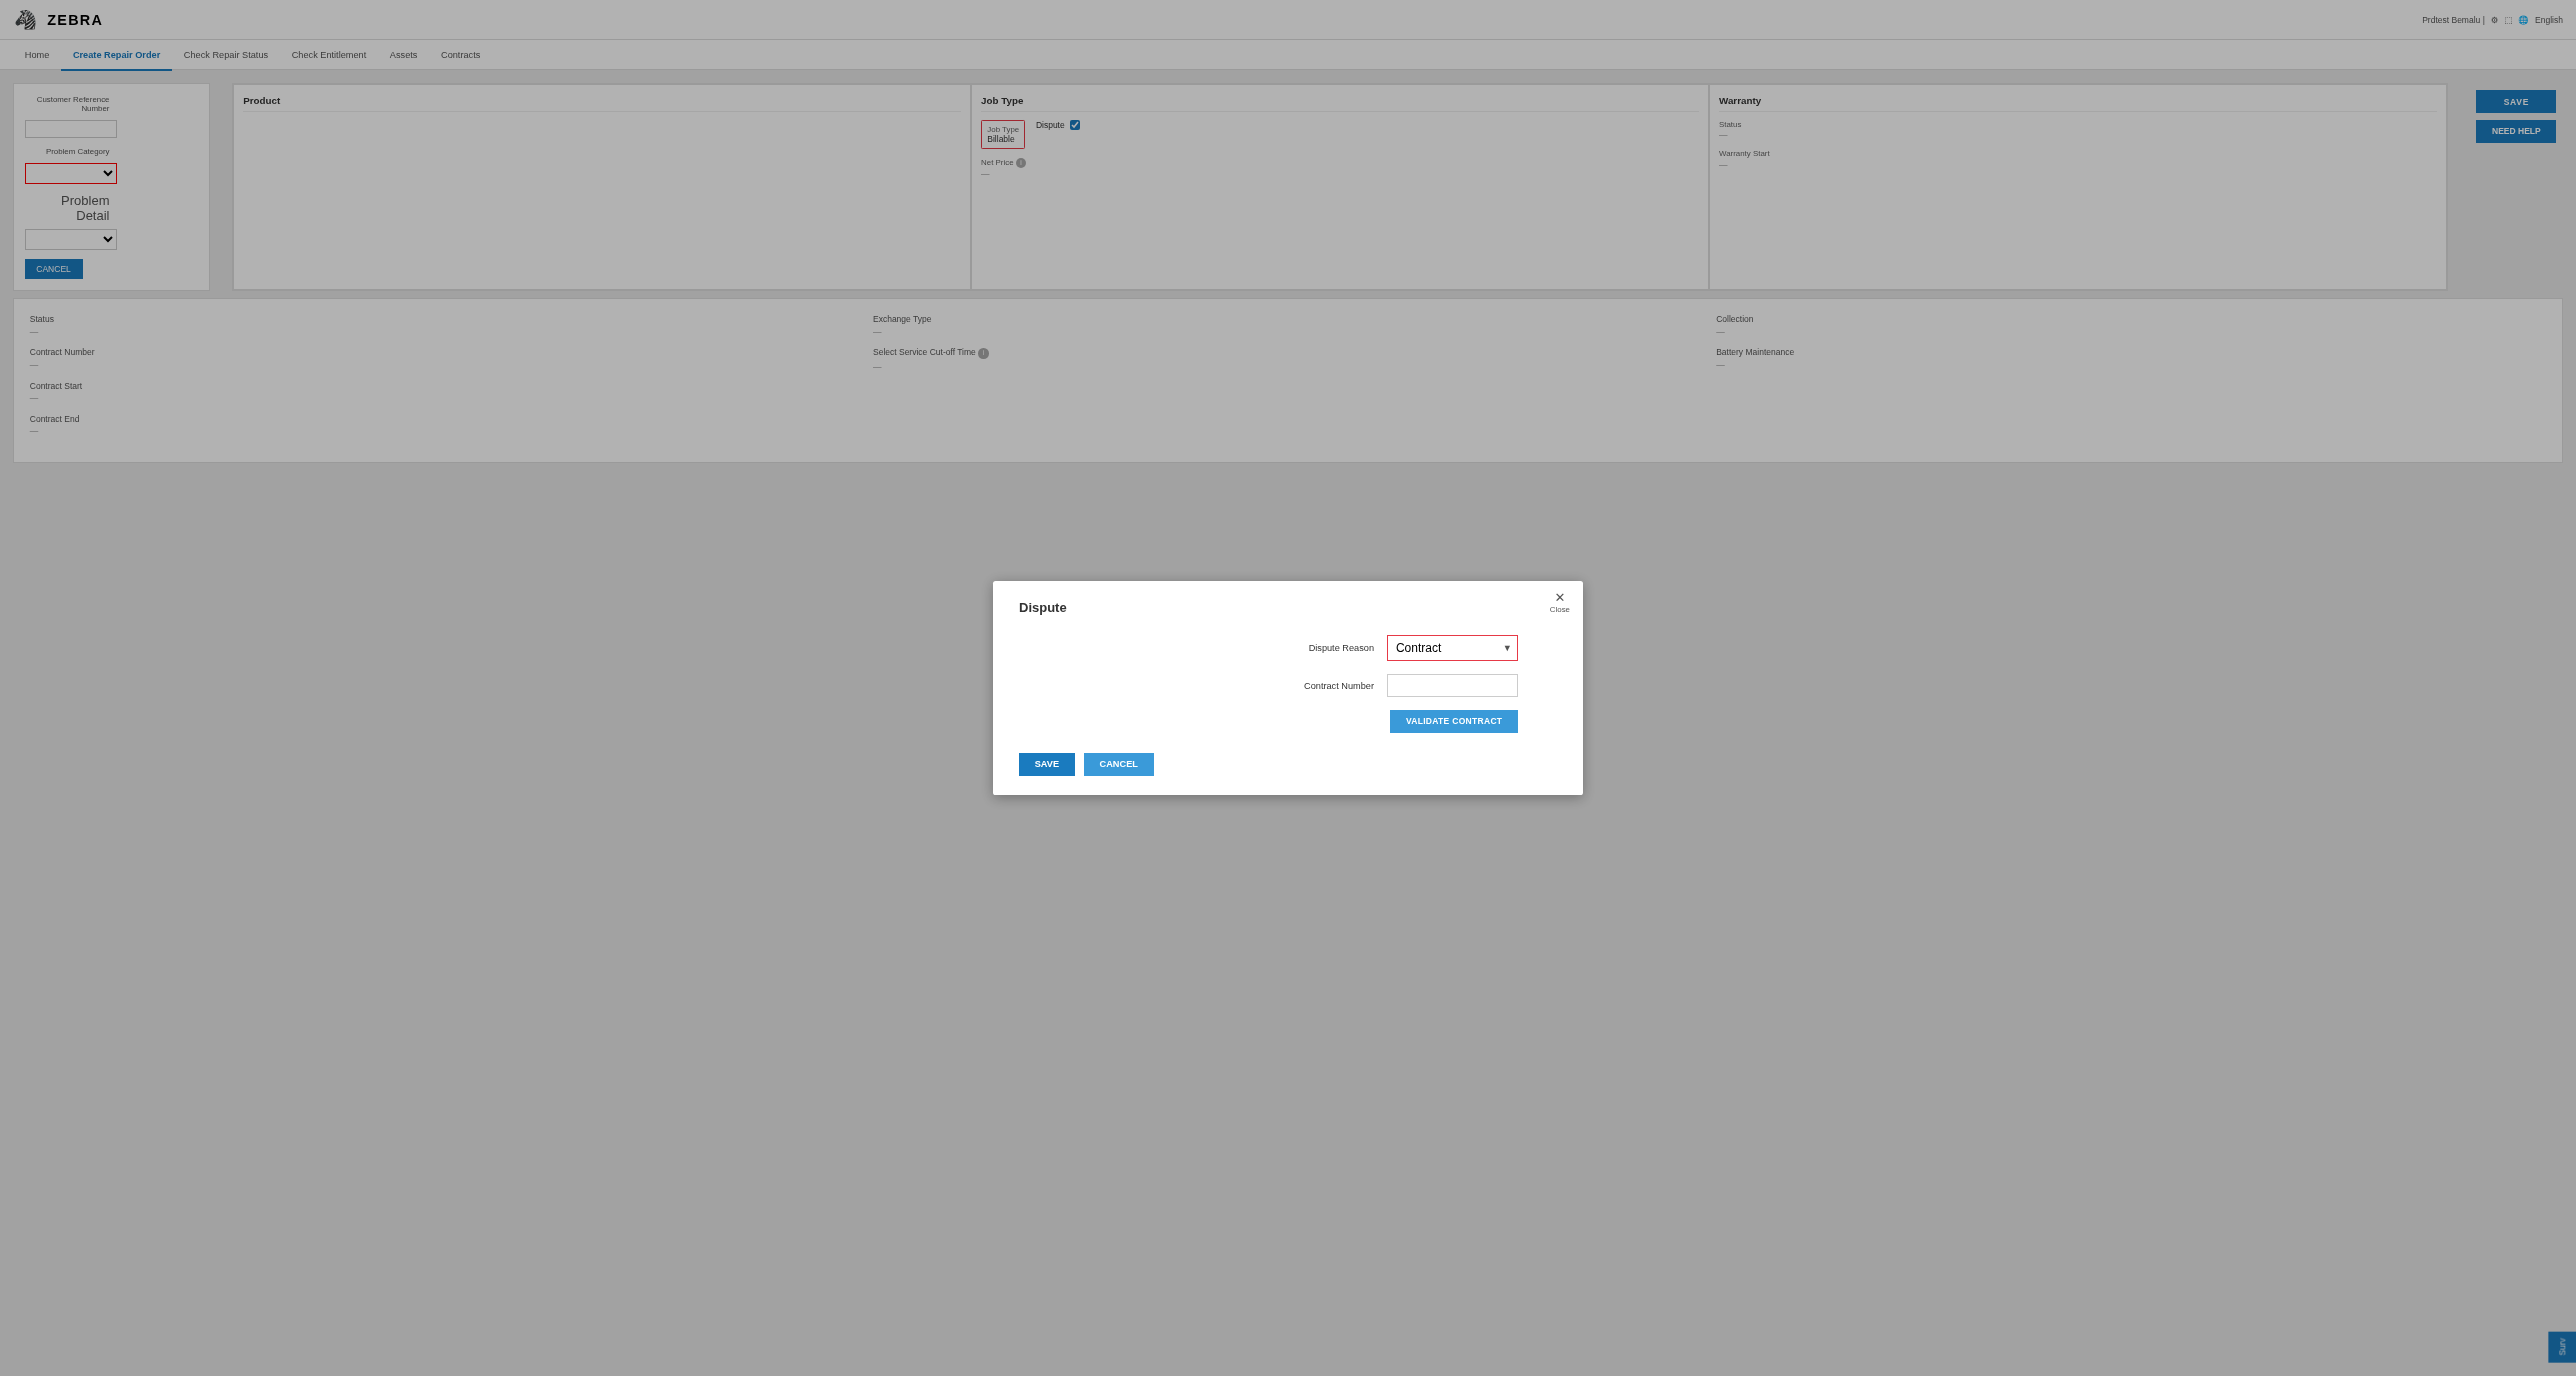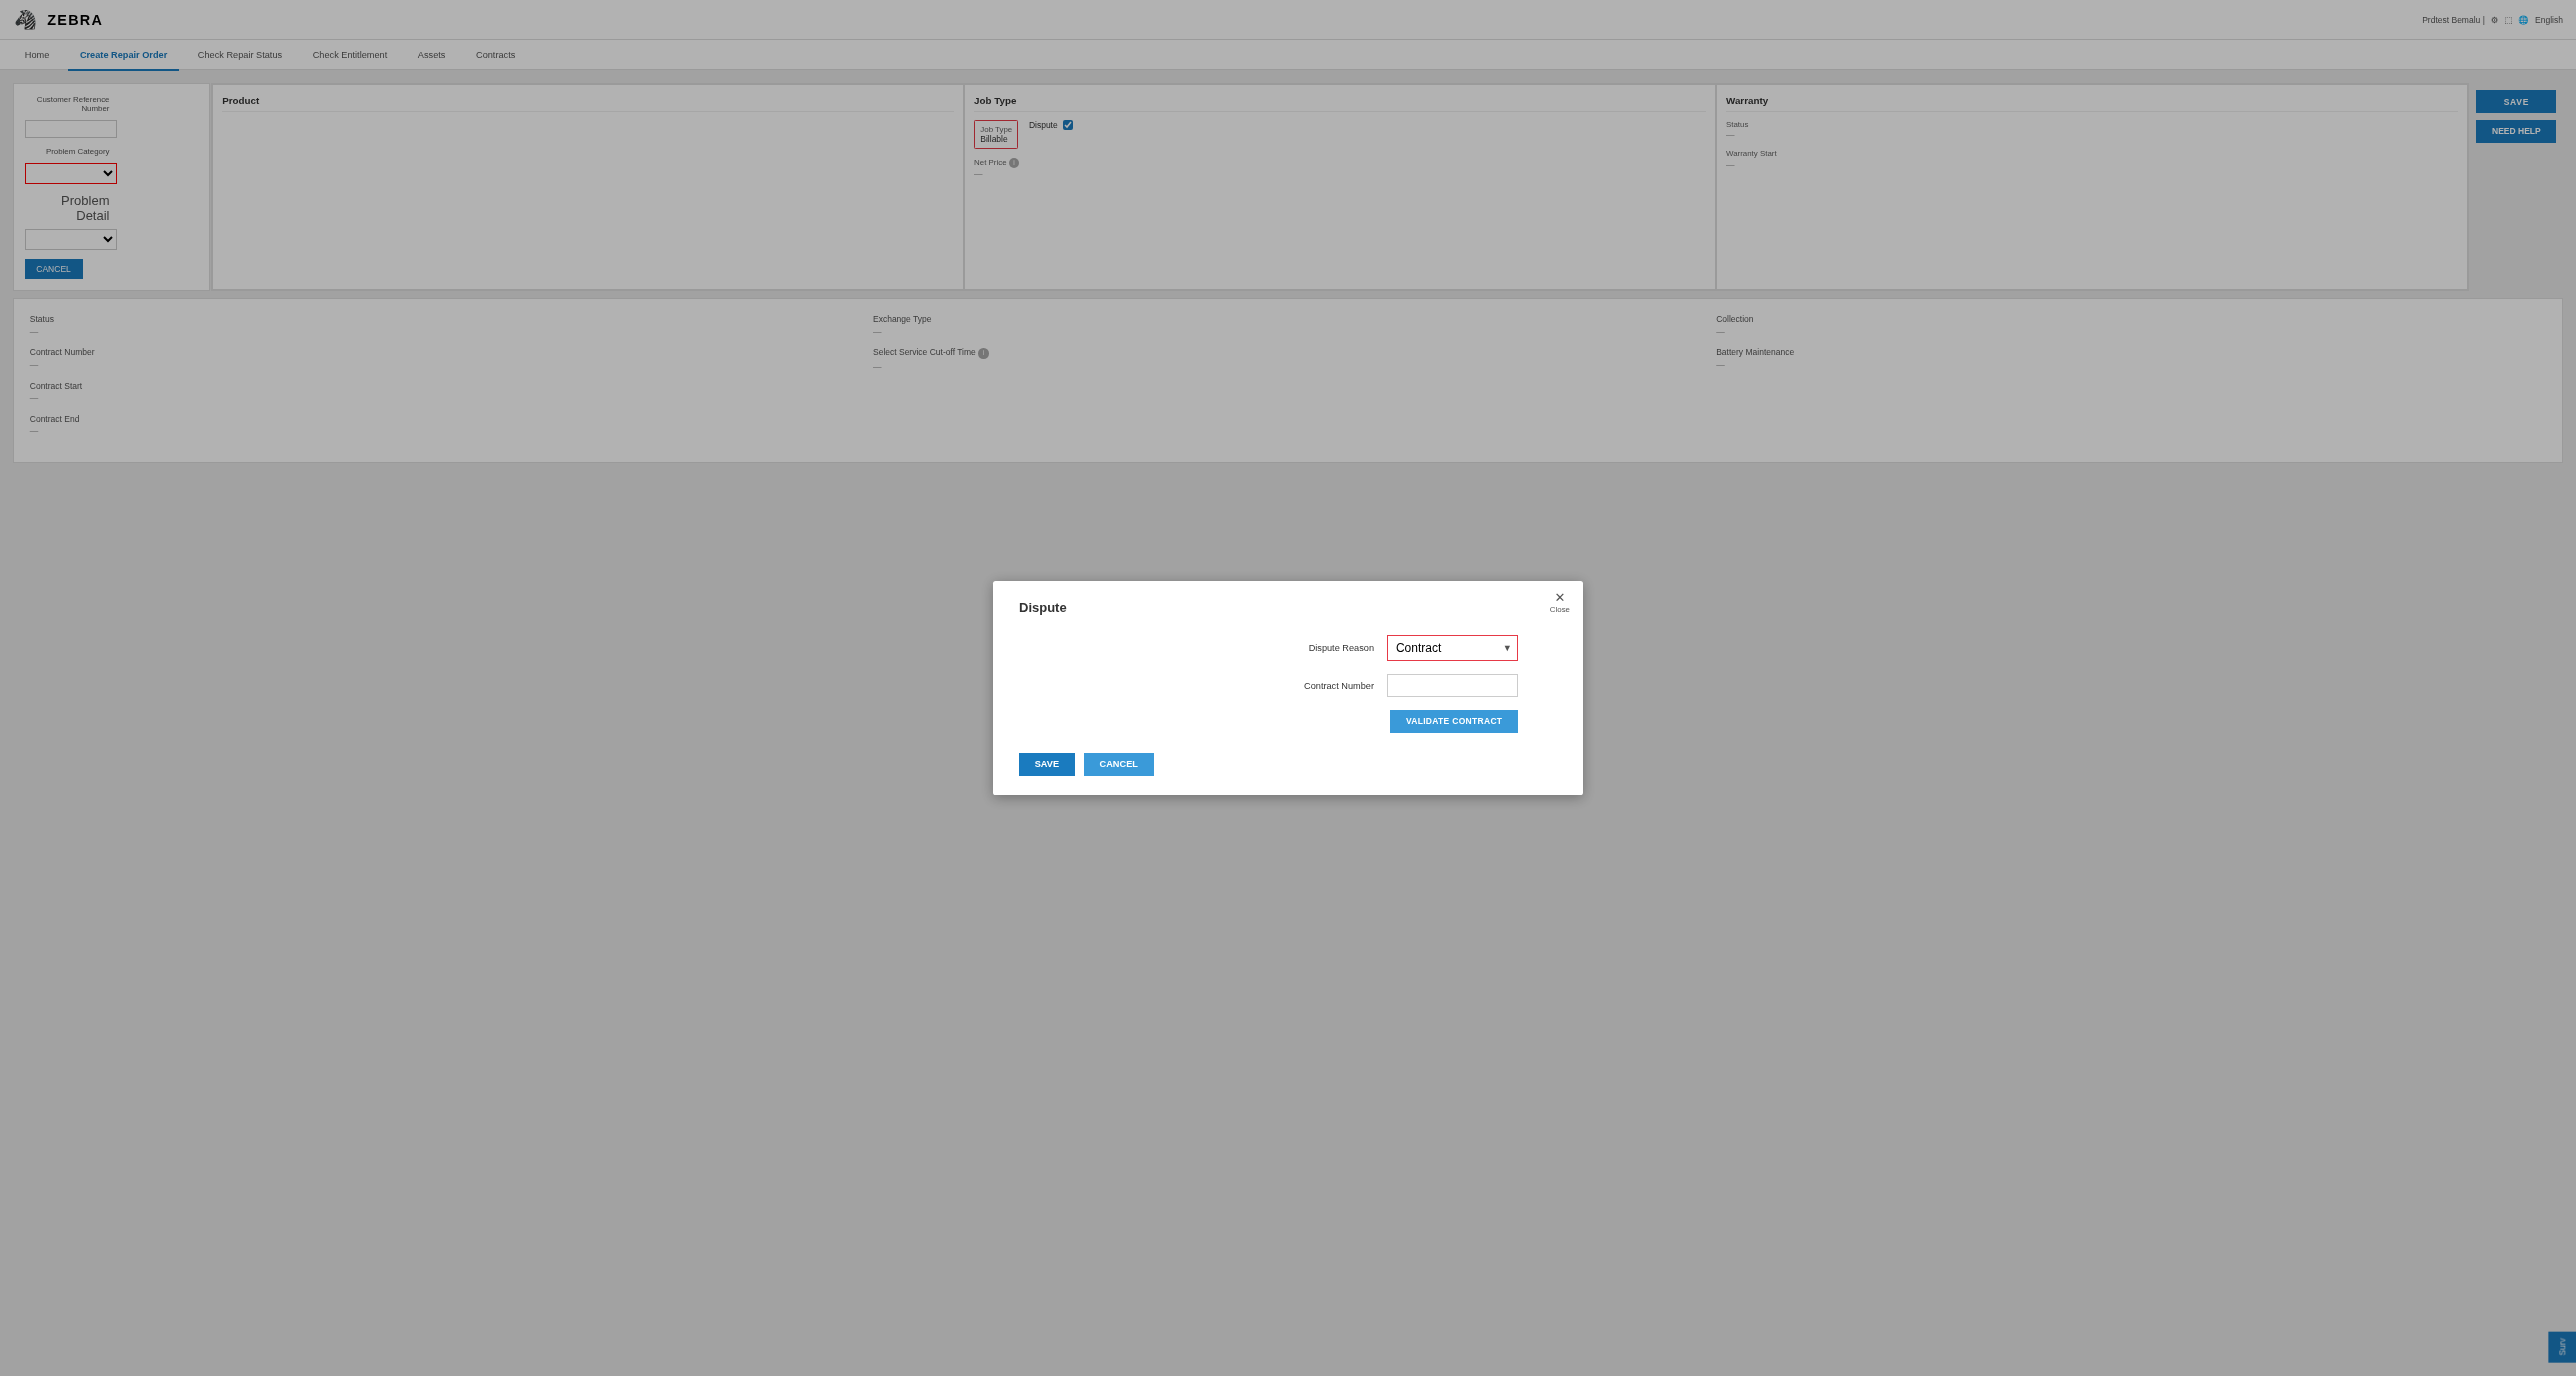--- a/index.html
+++ b/index.html
@@ -6,21 +6,21 @@
     body { font-family: Arial, sans-serif; background: #e8e8e8; font-size: 9.2px; color: #333; }
 
     
     .header { background: #fff; display: flex; align-items: center; padding: 5.2px 13px; border-bottom: 0.7px solid #ddd; }
     .logo { display: flex; align-items: center; gap: 5.2px; font-size: 14.4px; font-weight: bold; color: #000; }
     .logo-icon { width: 29px; height: 29px; }
     .header-right { margin-left: auto; font-size: 8.5px; color: #555; display: flex; align-items: center; gap: 6px; }
     .header-right span { cursor: pointer; }
 
     
-    .nav { background: #fff; display: flex; align-items: flex-end; padding: 0 13px; border-bottom: 1.3px solid #ddd; gap: 7px; }
+    .nav { background: #fff; display: flex; align-items: flex-end; padding: 0 13px; border-bottom: 1.3px solid #ddd; }
     .nav-item { padding: 9.2px 11.8px; cursor: pointer; font-size: 9.2px; color: #555; border-bottom: 2px solid transparent; margin-bottom: -1.3px; }
     .nav-item.active { color: #1a7bbf; border-bottom: 2px solid #1a7bbf; font-weight: 600; }
 
     
     .page-content { padding: 13px; position: relative; }
     .form-group { margin-bottom: 9.2px; display: flex; align-items: center; gap: 6.6px; flex-wrap: wrap; }
     .form-label { font-size: 8.5px; color: #555; text-align: right; width: 105px; }
     .form-input { border: 0.7px solid #ccc; padding: 3.3px 5.2px; font-size: 8.5px; width: 92px; }
     .form-select { border: 0.7px solid #ccc; padding: 3.3px 5.2px; font-size: 8.5px; width: 92px; background: #fff; }
     .form-select.error { border: 0.7px solid red; }
@@ -100,21 +100,21 @@
   <div class="nav-item">Home</div>
   <div class="nav-item active">Create Repair Order</div>
   <div class="nav-item">Check Repair Status</div>
   <div class="nav-item">Check Entitlement</div>
   <div class="nav-item">Assets</div>
   <div class="nav-item">Contracts</div>
 </div>
 
 <div class="page-content">
 
-  <div style="display:flex; gap:1px; background:#e8e8e8;">
+  <div style="display:flex; gap:22px; background:#e8e8e8;">
 
     <div style="background:#fff; border:0.7px solid #ddd; padding:10.5px; width:197px; min-width:144px;">
       <div class="form-group">
         <span class="form-label" style="width:85px;font-size:7.9px;">Customer Reference Number</span>
         <input class="form-input" type="text" style="">
       </div>
       <div class="form-group">
         <span class="form-label" style="width:85px;font-size:7.9px;">Problem Category</span>
         <select class="form-select error">
           <option></option>

